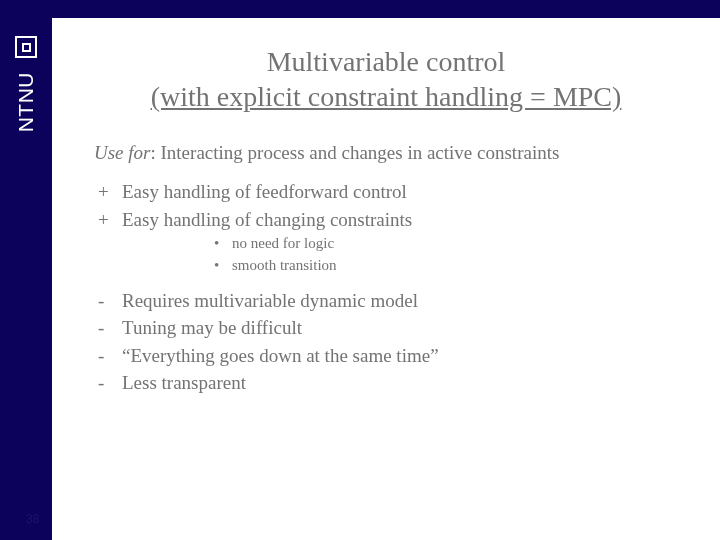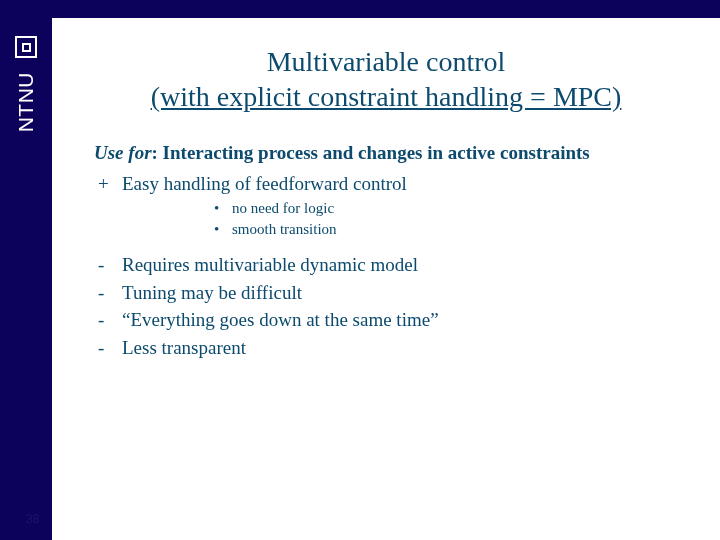--- a/index.html
+++ b/index.html
@@ -43,34 +43,33 @@
     font-size: 21px;
     letter-spacing: 0.5px;
     margin-top: 14px;
     color: #fff;
   }
   .content {
     position: absolute;
     top: 18px; left: 52px;
     right: 0; bottom: 0;
     padding: 26px 42px 8px 42px;
-    color: #0c4a6e;
+    color: #737373;
   }
   .title {
     text-align: center;
     font-size: 28px;
     line-height: 1.25;
     font-weight: 400;
     margin-bottom: 28px;
   }
   .title .l2 { display: block; text-decoration: underline; }
   .usefor {
     font-size: 19px;
-    margin-bottom: 6px;
-    font-weight: bold;
+    margin-bottom: 14px;
   }
   .usefor .lbl { font-style: italic; }
   ul.plus, ul.minus {
     list-style: none;
     font-size: 19px;
     line-height: 1.45;
     margin-left: 0;
   }
   ul.plus li, ul.minus li {
     position: relative;
@@ -129,20 +128,21 @@
     <span>Multivariable control</span>
     <span class="l2">(with explicit constraint handling = MPC)</span>
   </h1>
 
   <p class="usefor">
     <span class="lbl">Use for</span><span>: Interacting process and changes in active constraints</span>
   </p>
 
   <ul class="plus">
     <li>Easy handling of feedforward control</li>
+    <li>Easy handling of changing constraints</li>
   </ul>
 
   <ul class="sub">
     <li>no need for logic</li>
     <li>smooth transition</li>
   </ul>
 
   <ul class="minus">
     <li>Requires multivariable dynamic model</li>
     <li>Tuning may be difficult</li>

